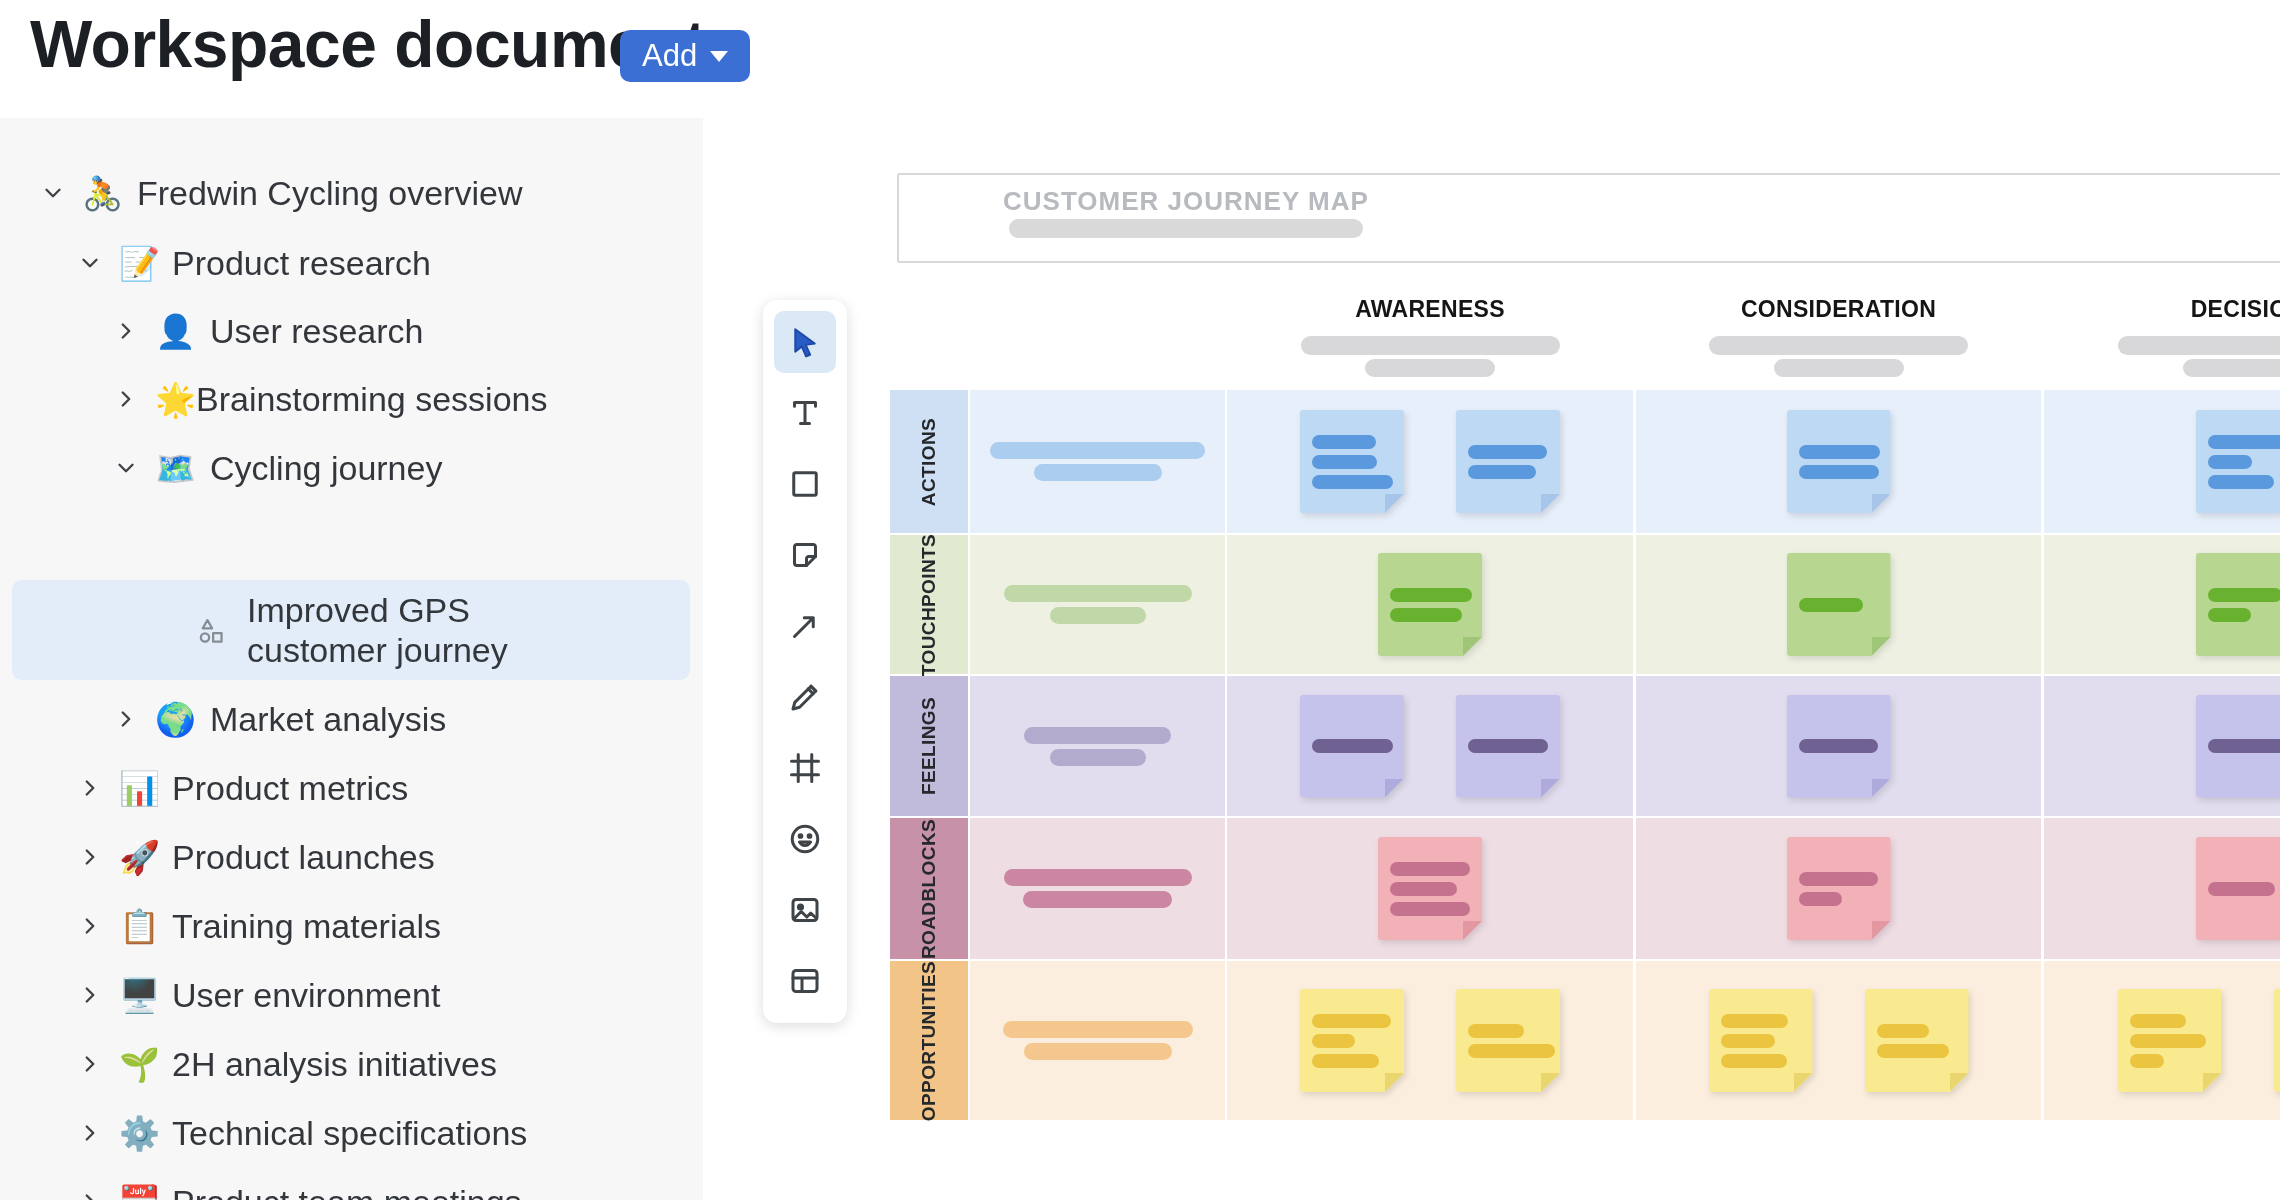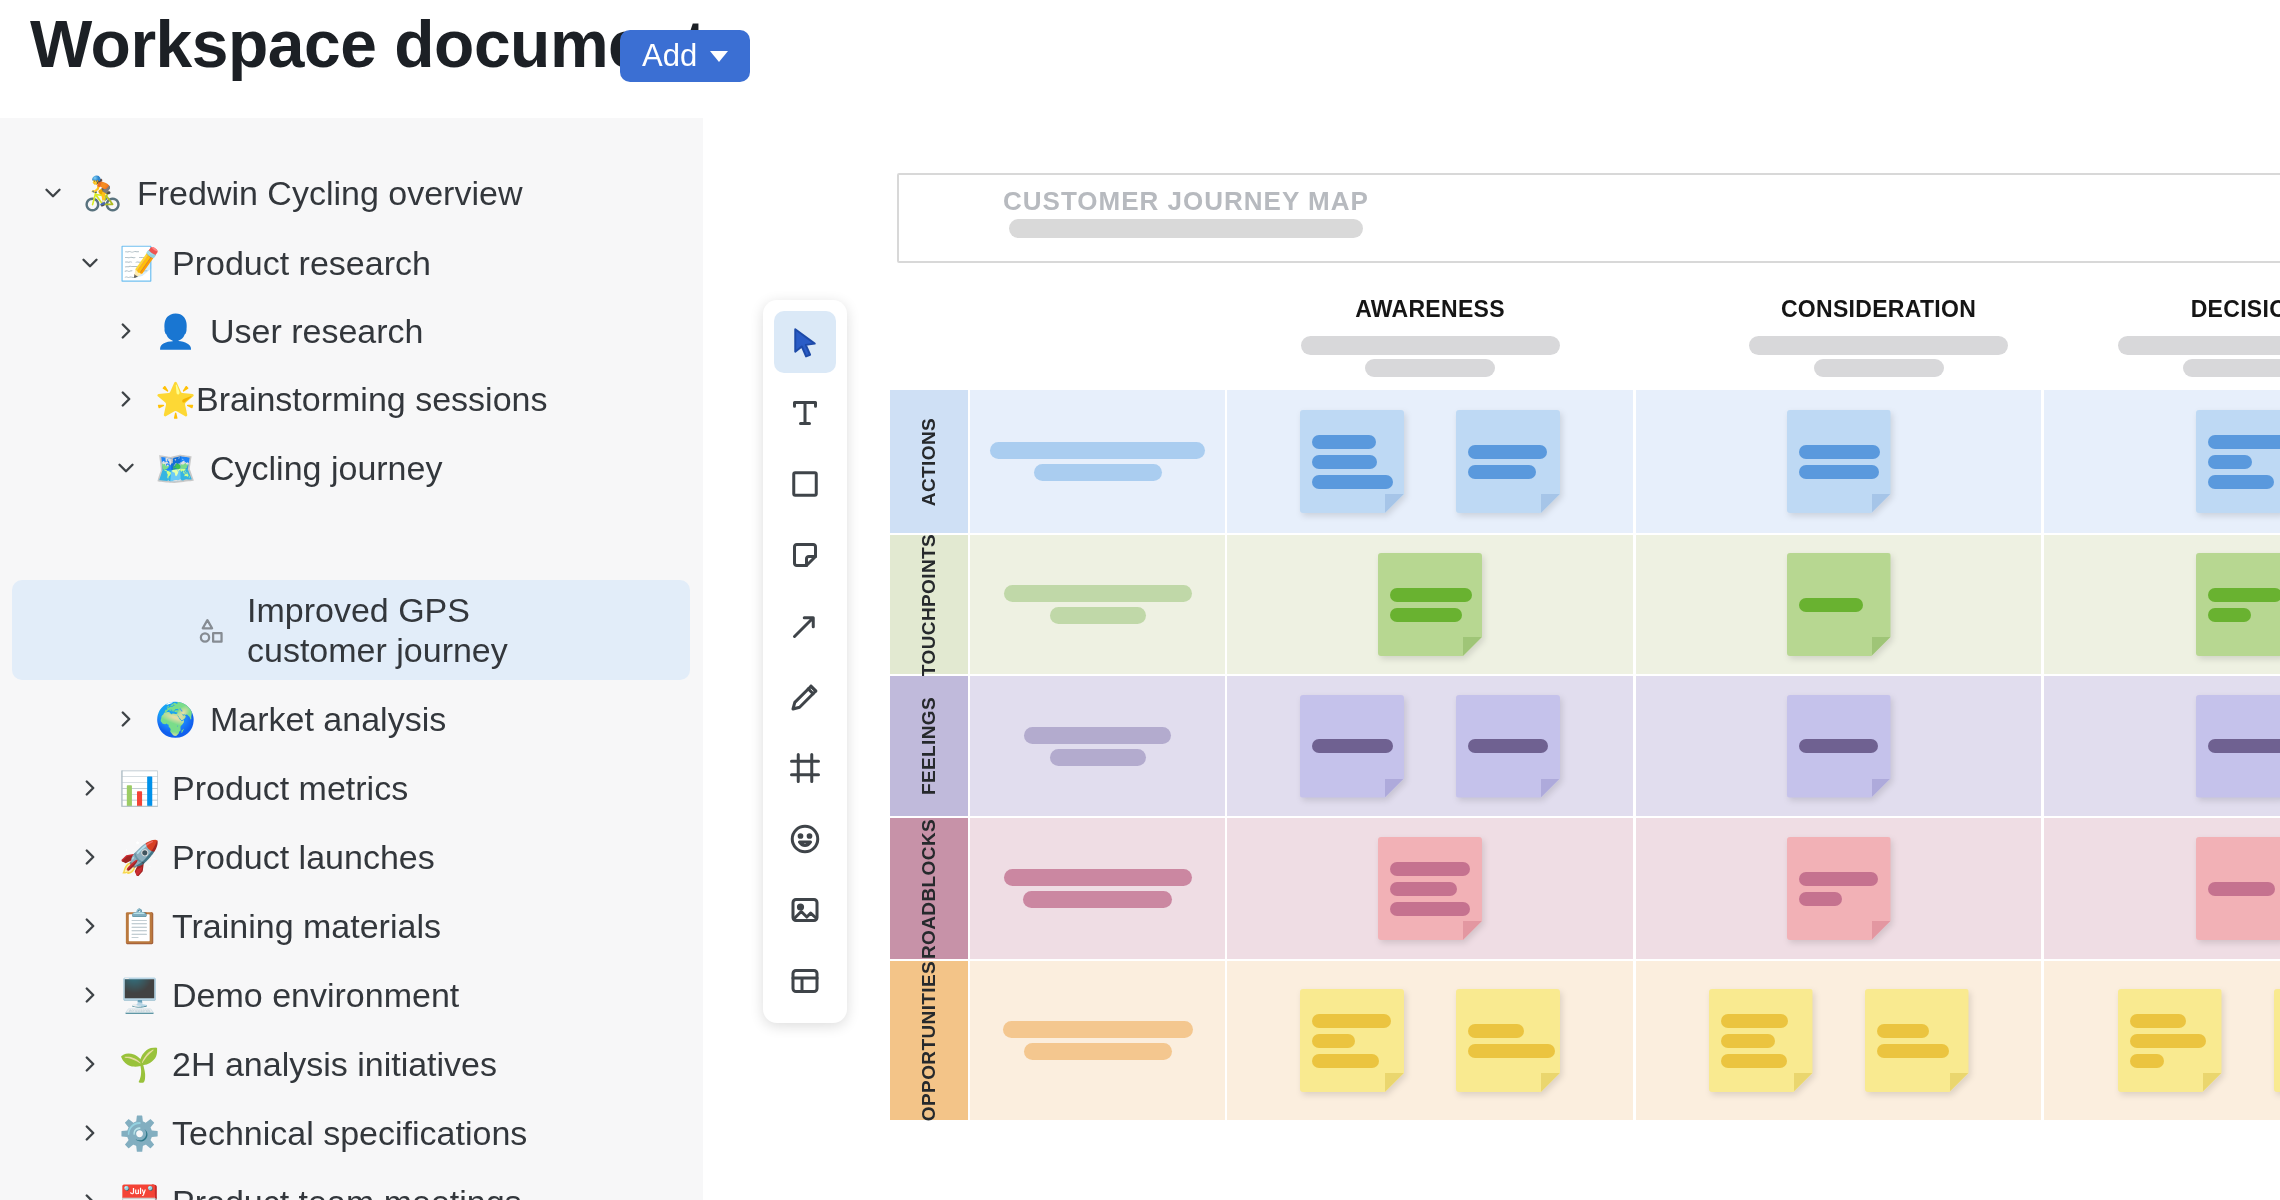--- a/index.html
+++ b/index.html
@@ -143,21 +143,21 @@
             <path d="M9 6l6 6-6 6"></path>
           </svg></span>
         <span class="t-icon" style="left: 119px;">📋</span>
         <span class="t-label" style="left: 172px; text-align: right;">Training materials</span>
       </div>
       <div class="tree-row" style="top: 843px;">
         <span class="chev" style="left: 77px;"><svg viewBox="0 0 24 24" fill="none" stroke="#3e4347" stroke-width="2.2" stroke-linecap="round" stroke-linejoin="round">
             <path d="M9 6l6 6-6 6"></path>
           </svg></span>
         <span class="t-icon" style="left: 119px;">🖥️</span>
-        <span class="t-label" style="left: 172px;">Demo environment</span>
+        <span class="t-label" style="left: 172px;">User environment</span>
       </div>
       <div class="tree-row" style="top: 912px;">
         <span class="chev" style="left: 77px;"><svg viewBox="0 0 24 24" fill="none" stroke="#3e4347" stroke-width="2.2" stroke-linecap="round" stroke-linejoin="round">
             <path d="M9 6l6 6-6 6"></path>
           </svg></span>
         <span class="t-icon" style="left: 119px;">🌱</span>
         <span class="t-label" style="left: 172px;">2H analysis initiatives</span>
       </div>
       <div class="tree-row" style="top: 981px;">
         <span class="chev" style="left: 77px;"><svg viewBox="0 0 24 24" fill="none" stroke="#3e4347" stroke-width="2.2" stroke-linecap="round" stroke-linejoin="round">
@@ -243,21 +243,21 @@
         <div class="frame-title">CUSTOMER JOURNEY MAP</div>
         <div class="frame-pill"></div>
       </div>
 
       <div id="colheads">
           <div class="col-head" style="left: 1227px; width: 406px;">
             <div class="ch-label">AWARENESS</div>
             <div class="ch-pill p1"></div>
             <div class="ch-pill p2"></div>
           </div>
-          <div class="col-head" style="left: 1676px; width: 405px;">
+          <div class="col-head" style="left: 1636px; width: 405px;">
             <div class="ch-label">CONSIDERATION</div>
             <div class="ch-pill p1"></div>
             <div class="ch-pill p2"></div>
           </div>
           <div class="col-head" style="left: 2044px; width: 407px;">
             <div class="ch-label">DECISION</div>
             <div class="ch-pill p1"></div>
             <div class="ch-pill p2"></div>
           </div>
         </div>

